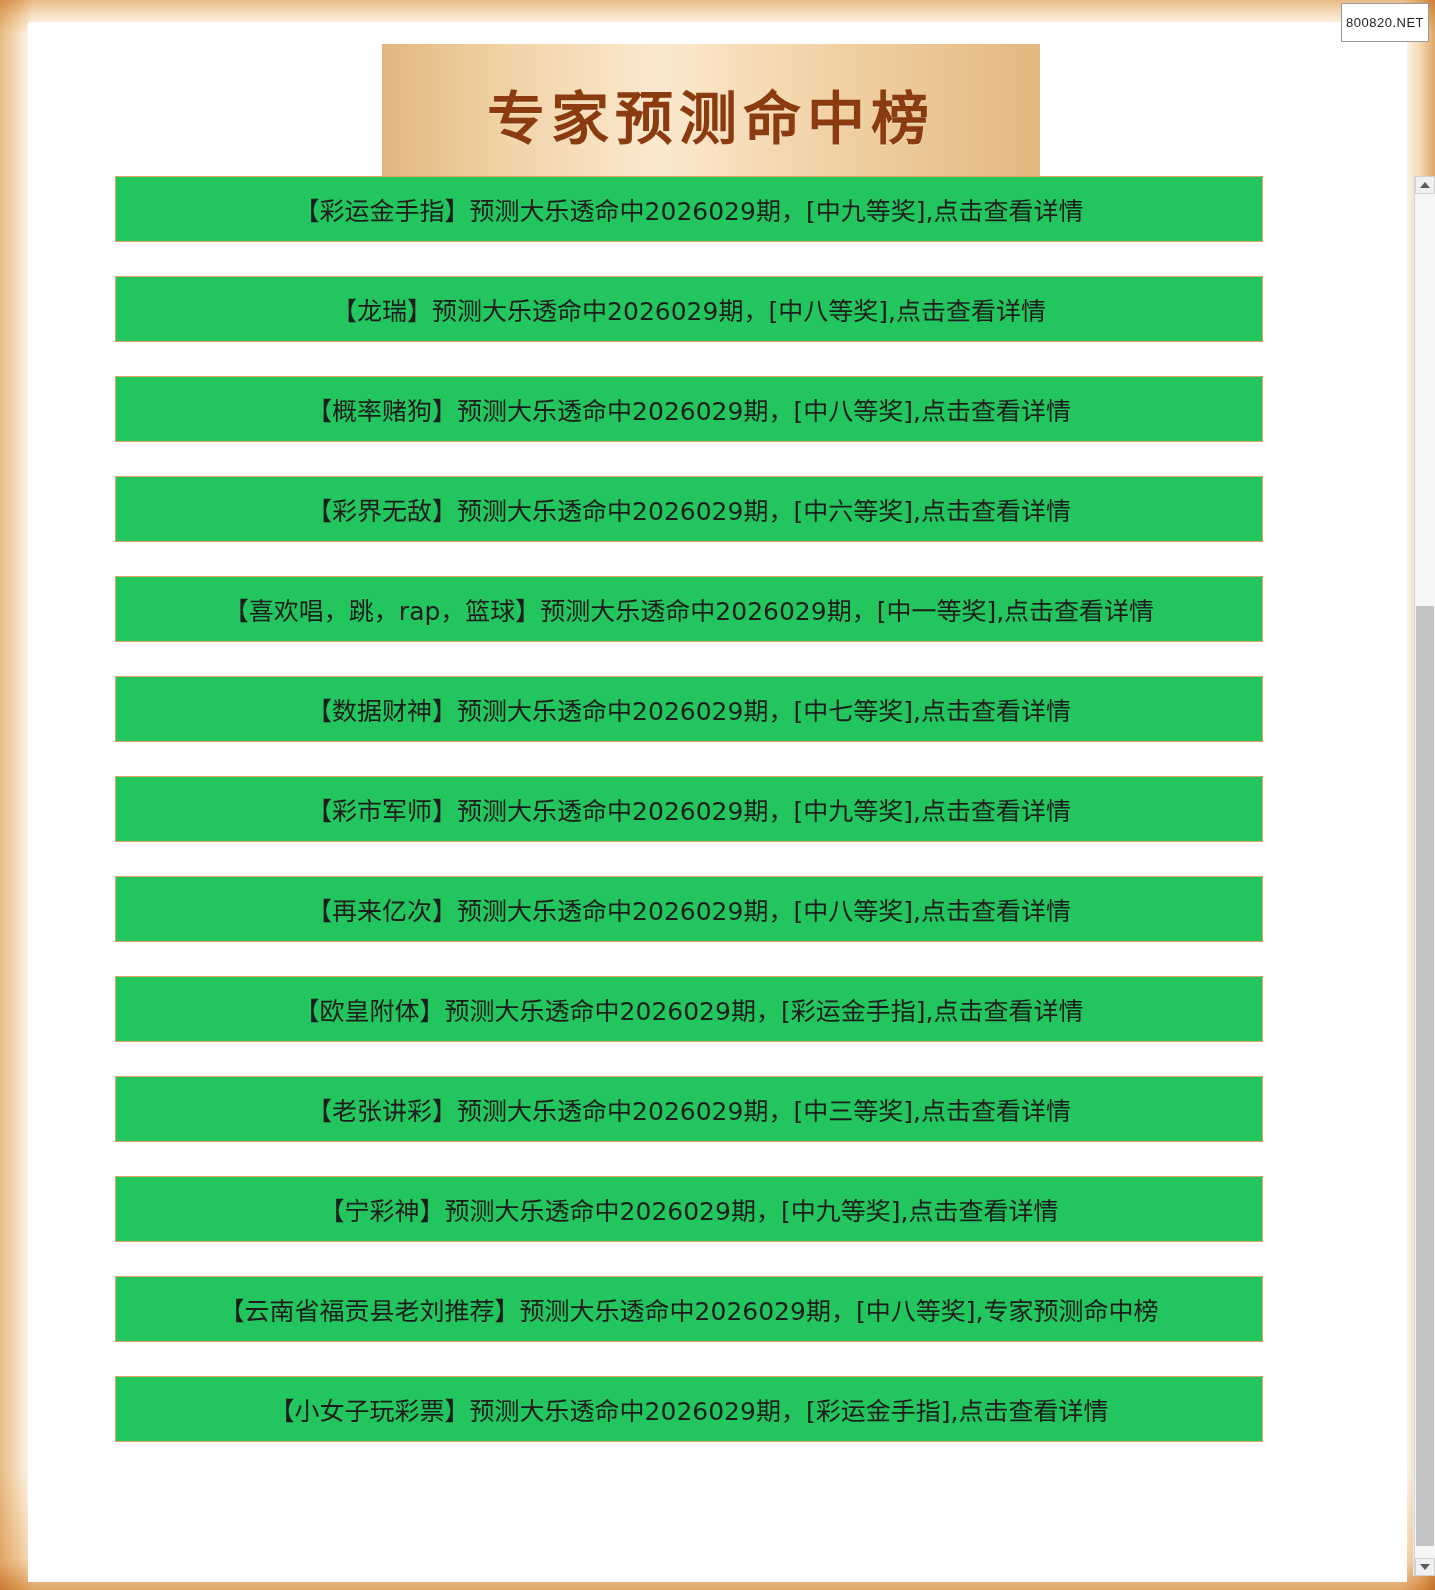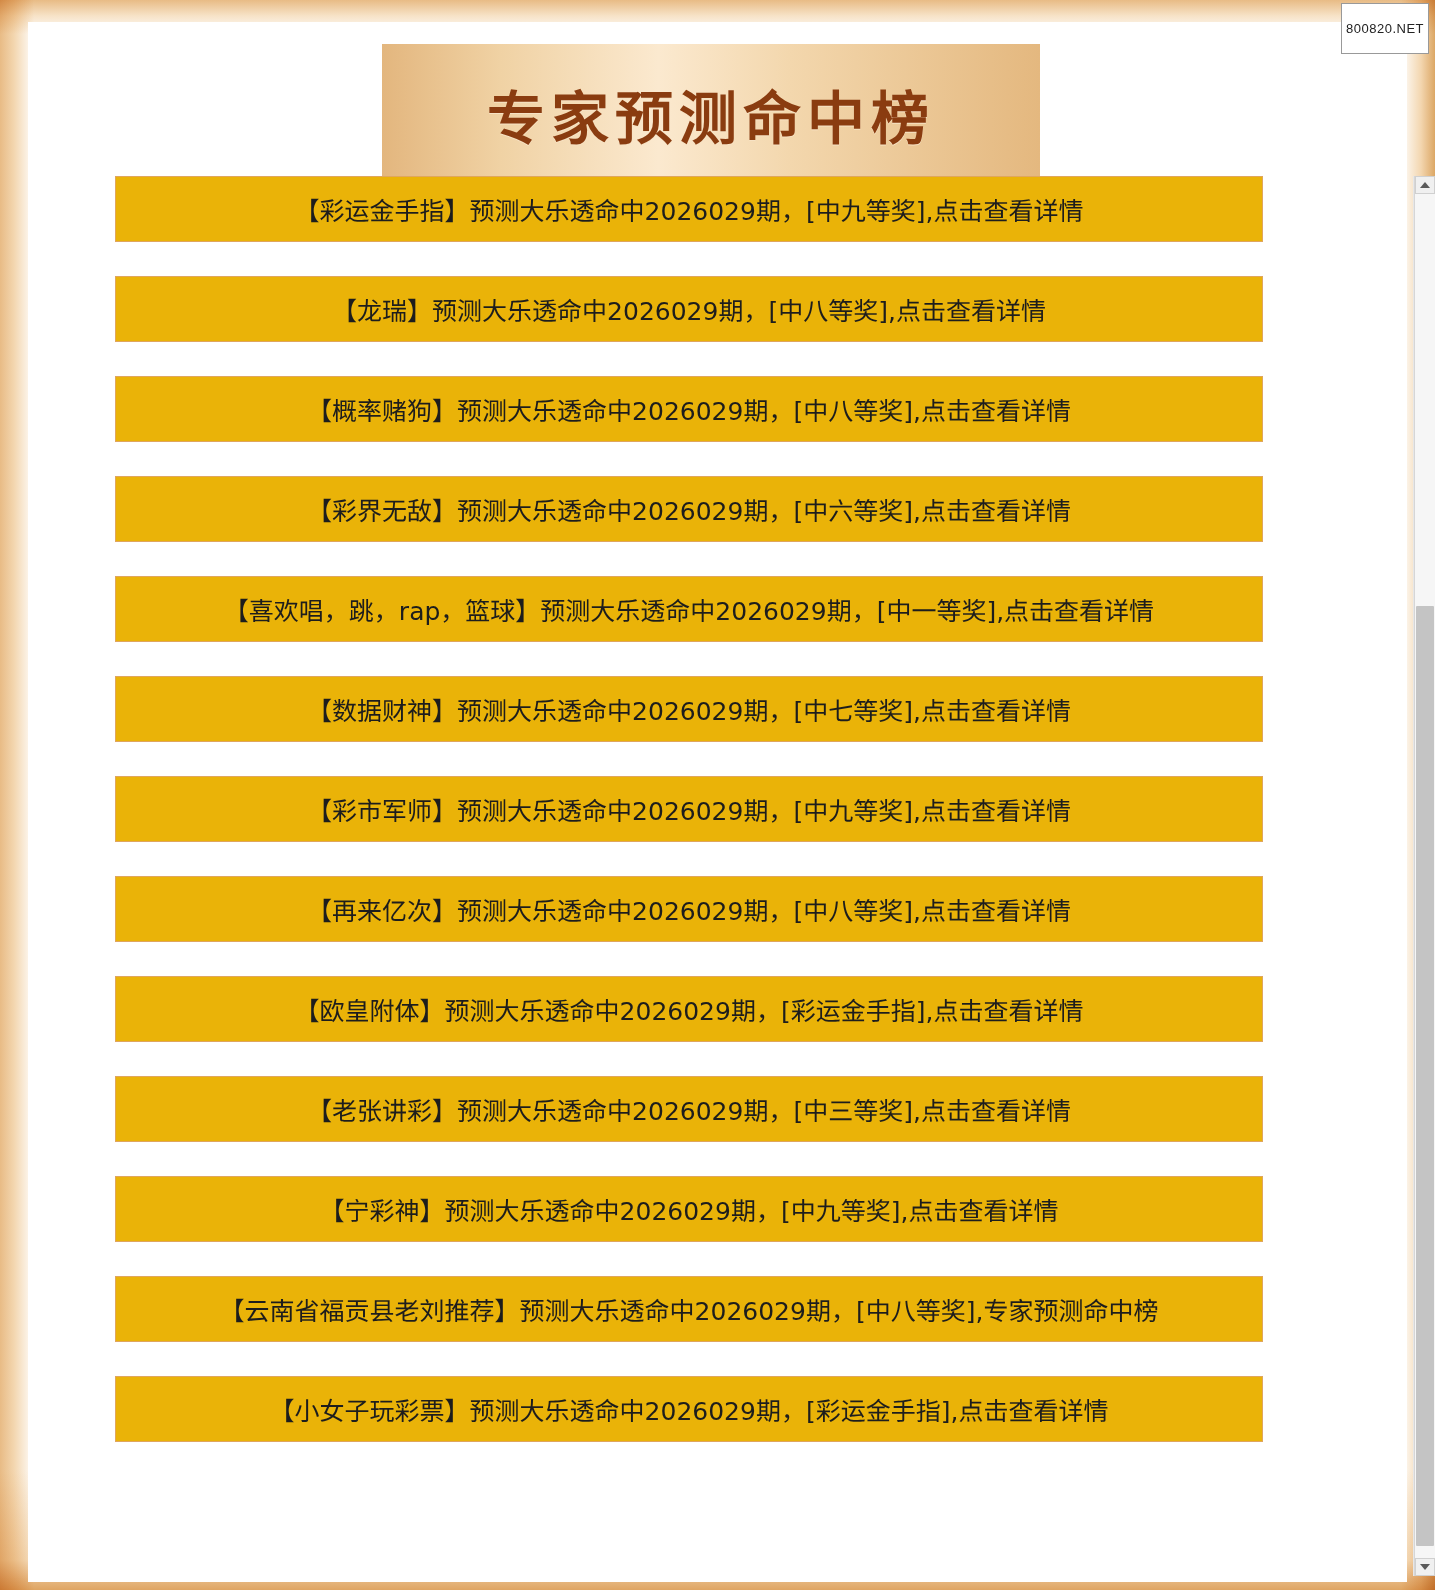--- a/index.html
+++ b/index.html
@@ -44,21 +44,21 @@
   
   .watermark {
     position: absolute;
     right: 6px;
     top: 3px;
     font-size: 13px;
     letter-spacing: 0.5px;
     color: #222;
     background: #fff;
     border: 1px solid #999;
-    padding: 17px 4px;
+    padding: 11px 4px;
     font-family: "Liberation Sans", sans-serif;
     z-index: 40;
   }
 
   
   .title-banner {
     position: absolute;
     left: 382px;
     top: 0px;
     width: 658px;
@@ -91,21 +91,21 @@
   .list-inner {
     position: relative;
     width: 1155px;
   }
 
   .item {
     box-sizing: border-box;
     width: 1148px;
     height: 66px;
     margin-bottom: 34px;
-    background: #eab308;
+    background: #22c55e;
     border: 1px solid #e0a65e;
     display: flex;
     align-items: center;
     justify-content: center;
     cursor: pointer;
   }
   .item-text {
     font-size: 25px;
     color: #1d1d1d;
     font-family: "DejaVu Sans", "Liberation Sans", sans-serif;

